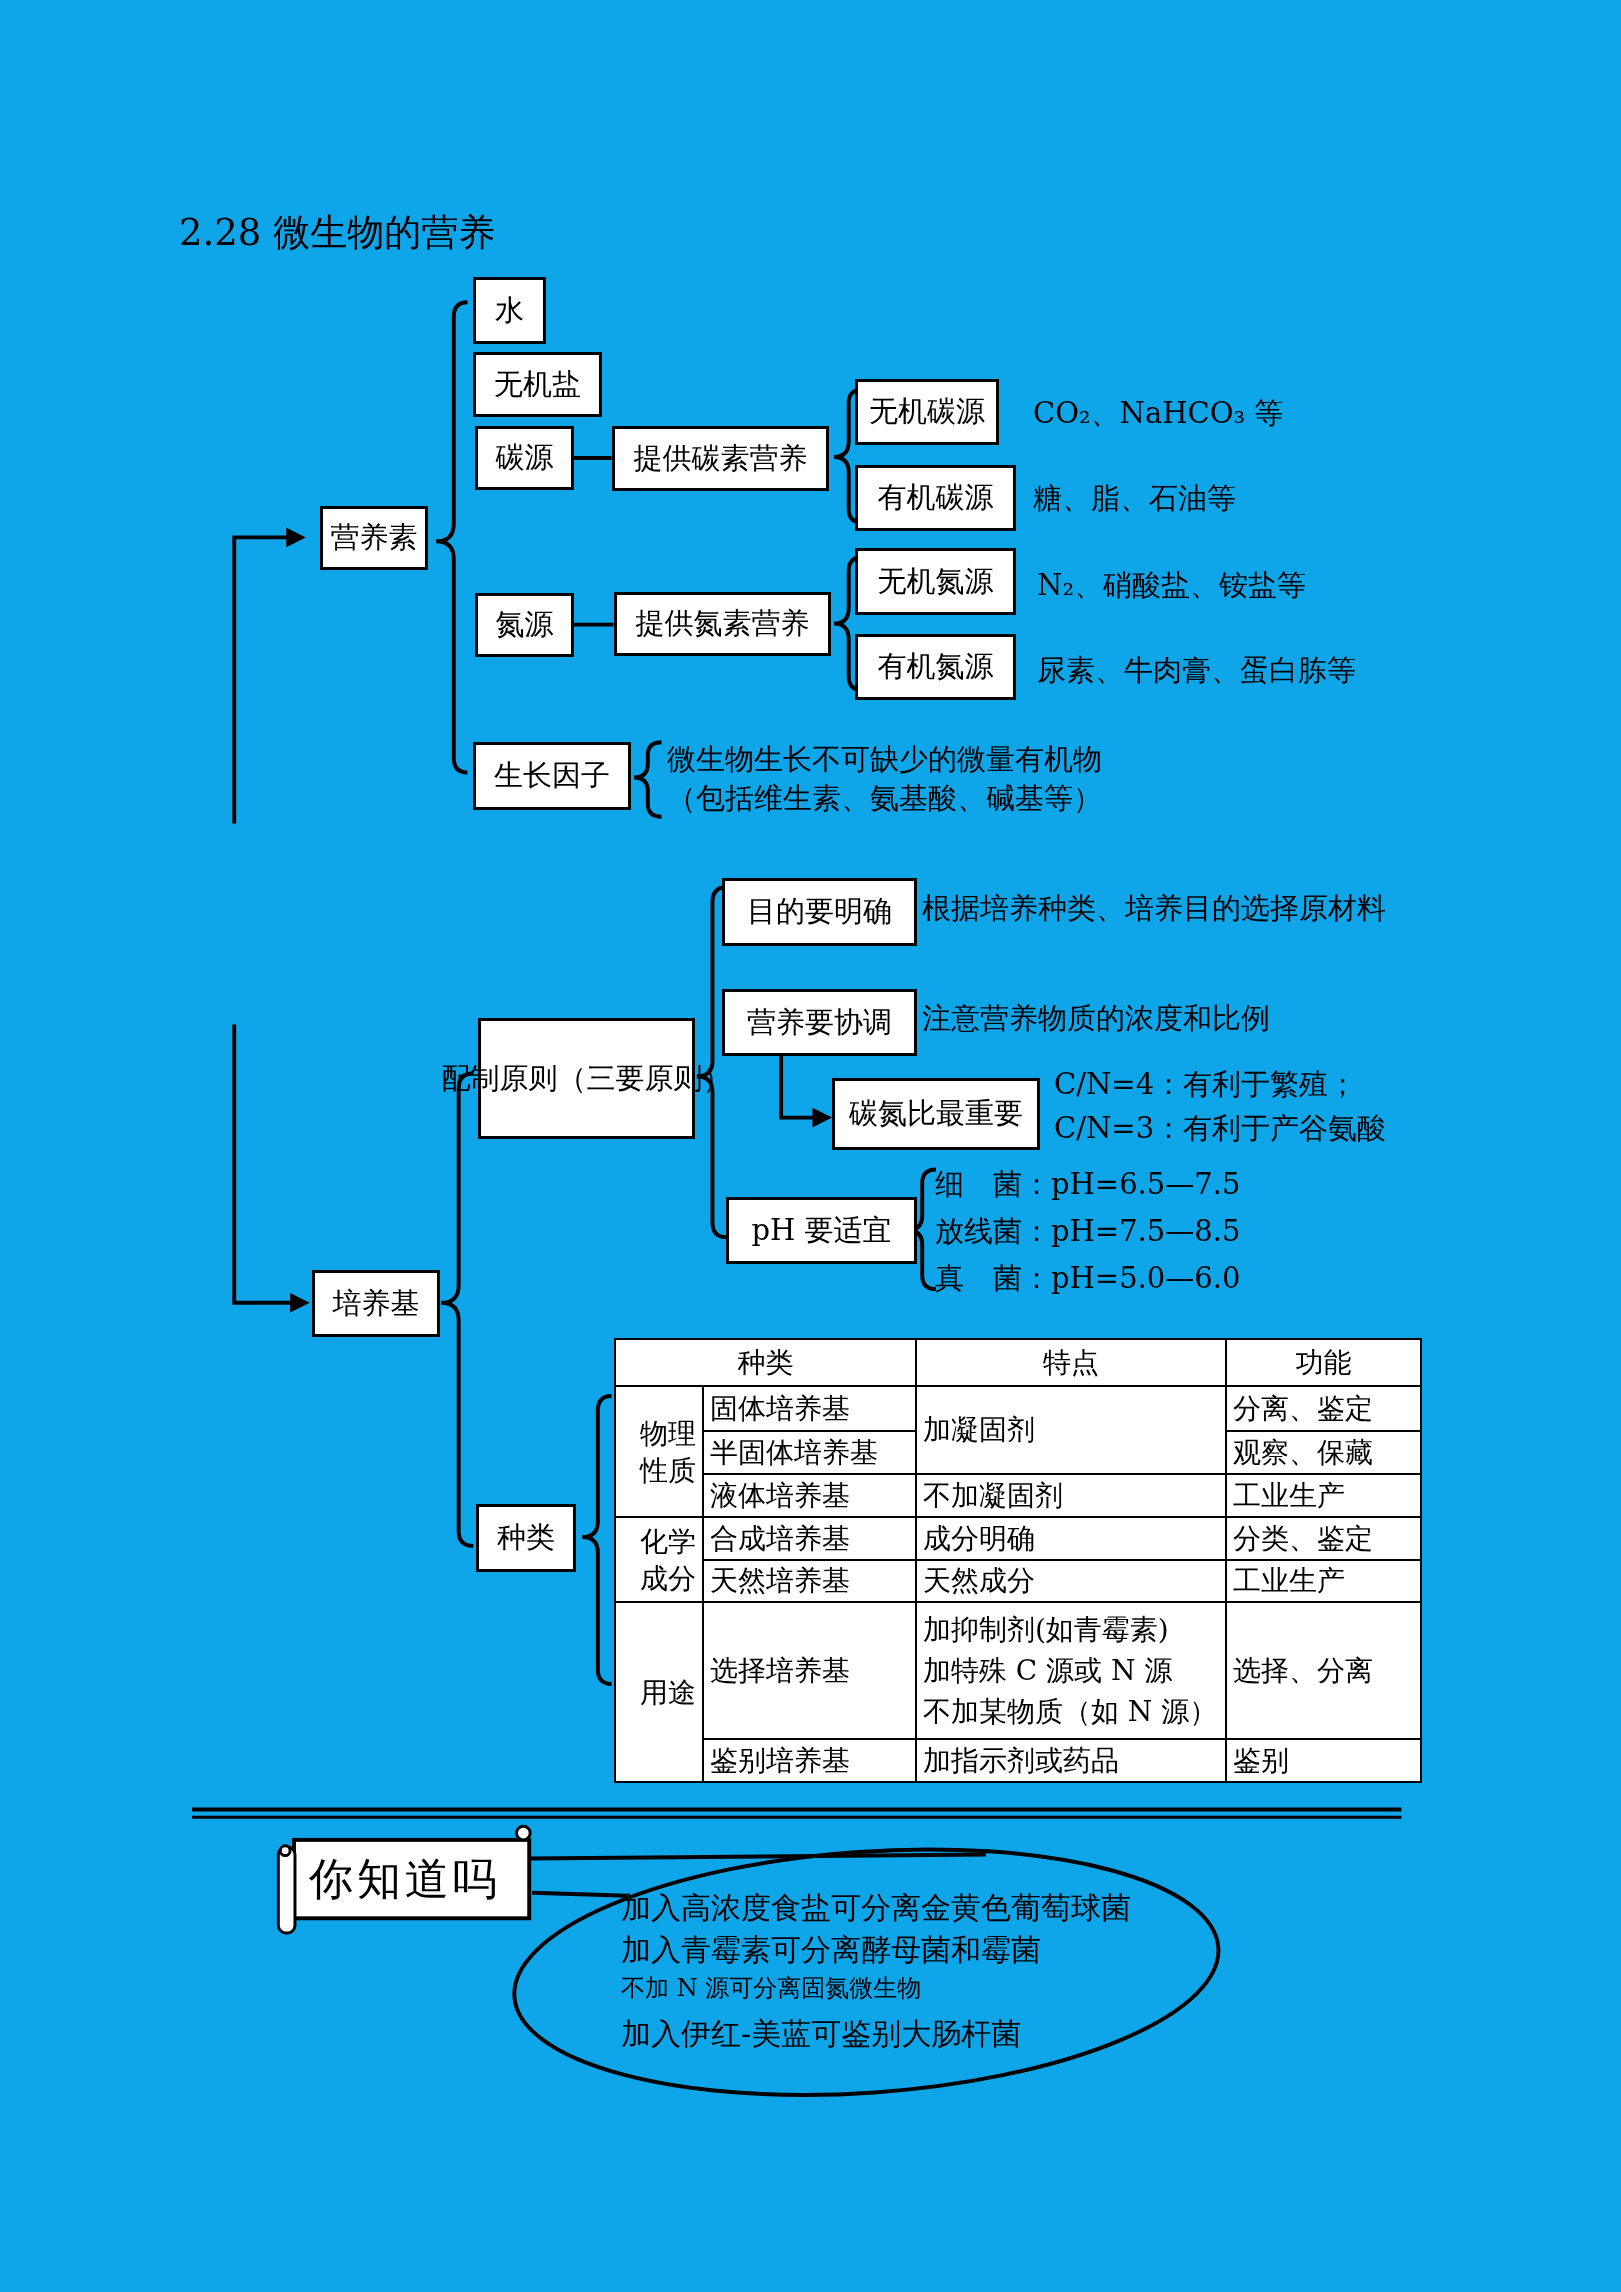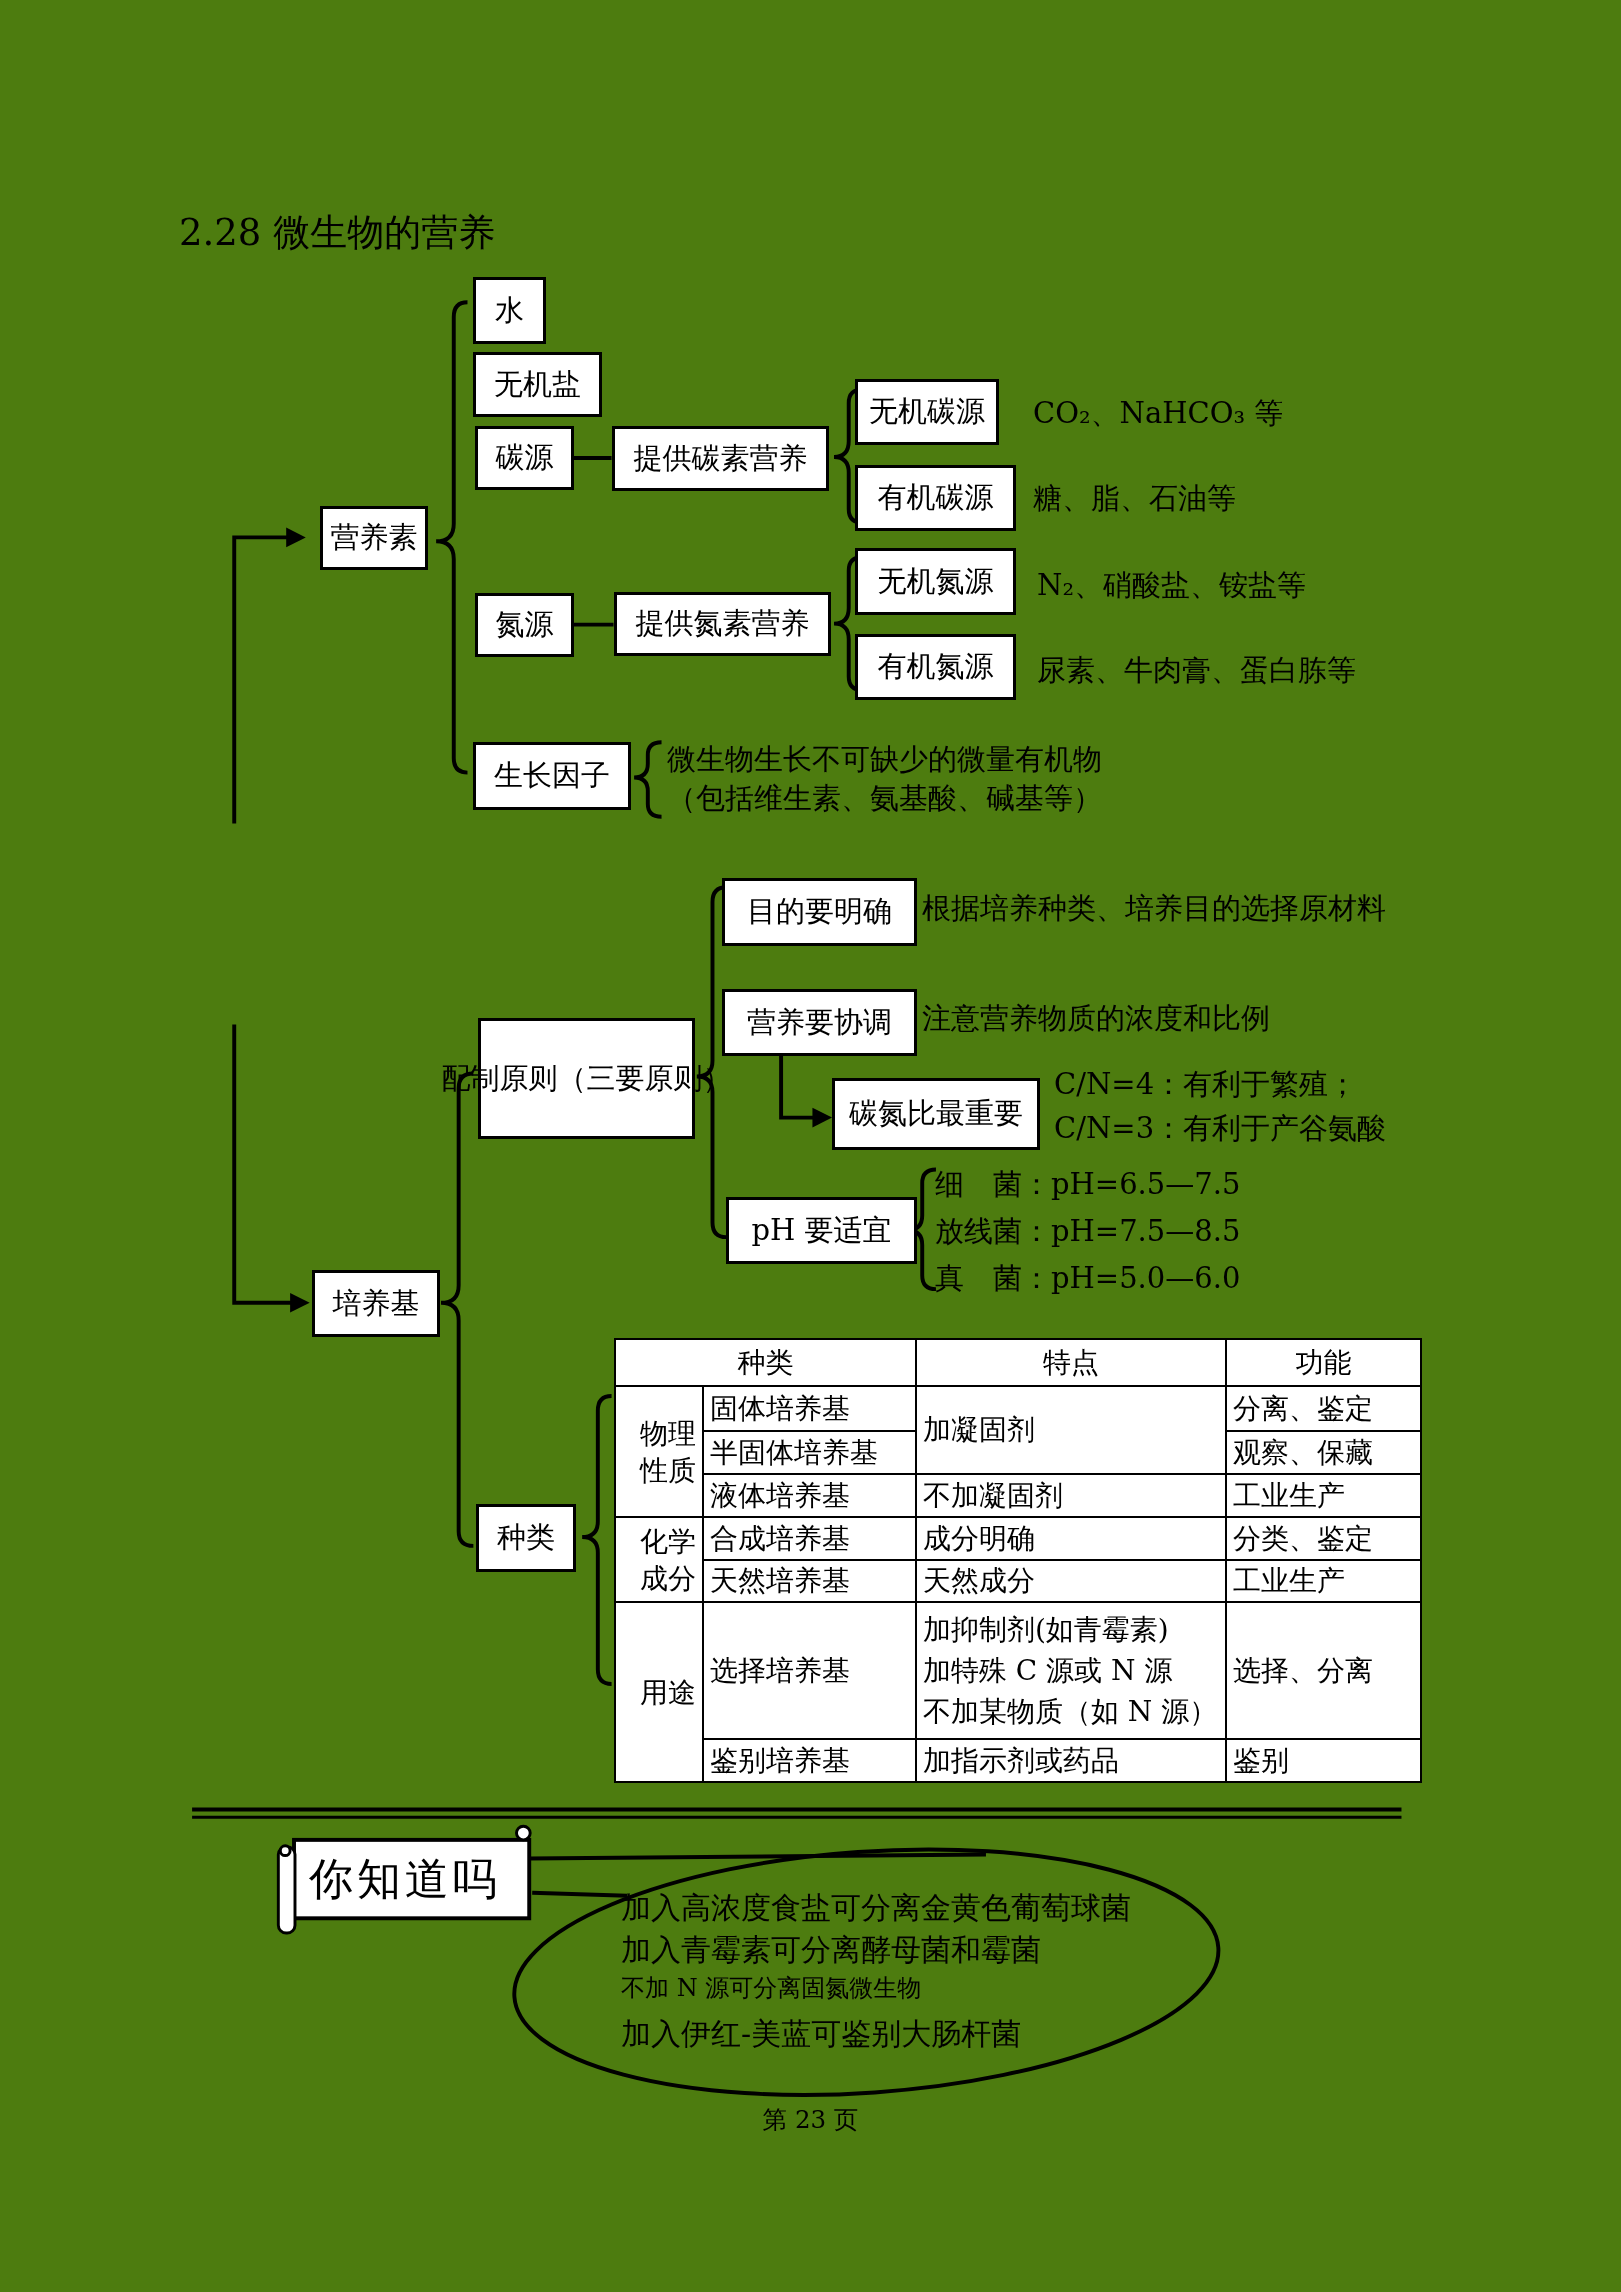--- a/index.html
+++ b/index.html
@@ -1,16 +1,16 @@
 <!DOCTYPE html>
 <html><head>
 <meta charset="utf-8">
 <style>
   html,body{margin:0;padding:0;background:#fff}
-  .page{position:relative;width:1621px;height:2293px;background:#4d7c0f;overflow:hidden;
+  .page{position:relative;width:1621px;height:2293px;background:#0ea5e9;overflow:hidden;
         font-family:"DejaVu Serif","Liberation Serif",serif;color:#000}
   svg.layer{position:absolute;left:0;top:0;width:1621px;height:2293px}
   .box{position:absolute;box-sizing:border-box;border:3.9px solid #000;background:#fff;
        display:flex;align-items:center;justify-content:center;font-size:29px;white-space:nowrap}
   .txt{position:absolute;white-space:nowrap;font-size:29px;line-height:1.2}
   .vtext{width:33px;word-break:break-all;white-space:normal;text-align:center;
          line-height:32px;font-size:29px}
   .two-line{line-height:41px}
   .page-title{position:absolute;left:179px;top:208px;font-size:37px;white-space:nowrap}
   .banner-title{position:absolute;left:309px;top:1850px;font-size:44px;letter-spacing:3.9px;white-space:nowrap}
@@ -170,15 +170,14 @@
     </tr>
   </tbody>
     </table>
 
   <div class="banner-title">你知道吗</div>
   <div class="txt" style="left:621px;top:1890px;font-size:30px">加入高浓度食盐可分离金黄色葡萄球菌</div>
   <div class="txt" style="left:621px;top:1932px;font-size:30px">加入青霉素可分离酵母菌和霉菌</div>
   <div class="txt" style="left:621px;top:1974px;font-size:24px">不加 N 源可分离固氮微生物</div>
   <div class="txt" style="left:621px;top:2016px;font-size:30px">加入伊红-美蓝可鉴别大肠杆菌</div>
 
-  <div class="footer">第 23 页</div>
 </div>
 
 
 </body></html>

